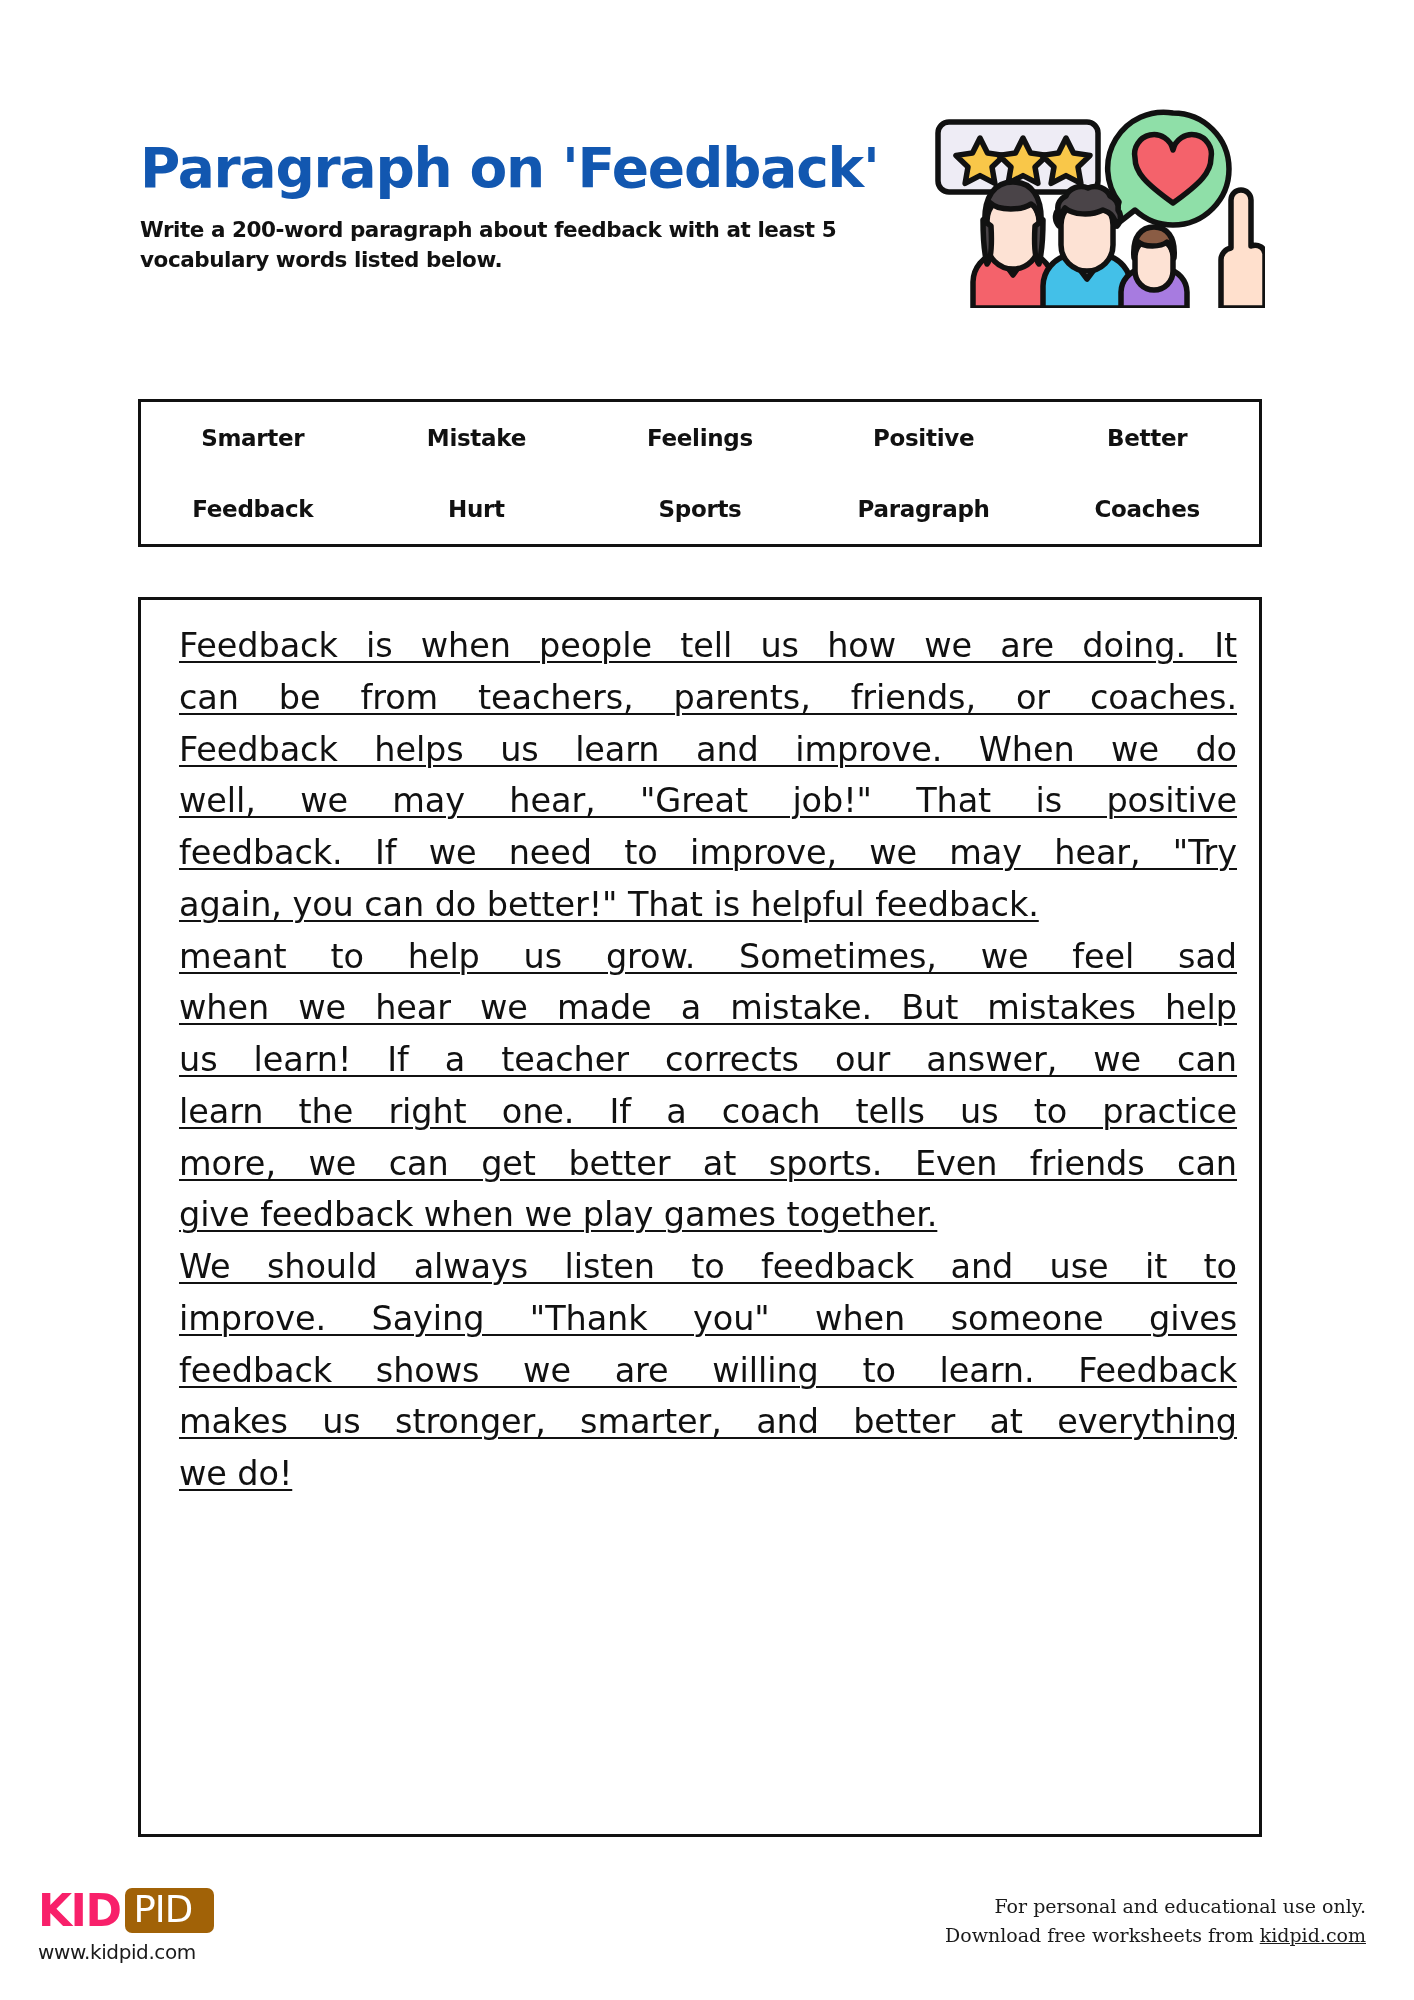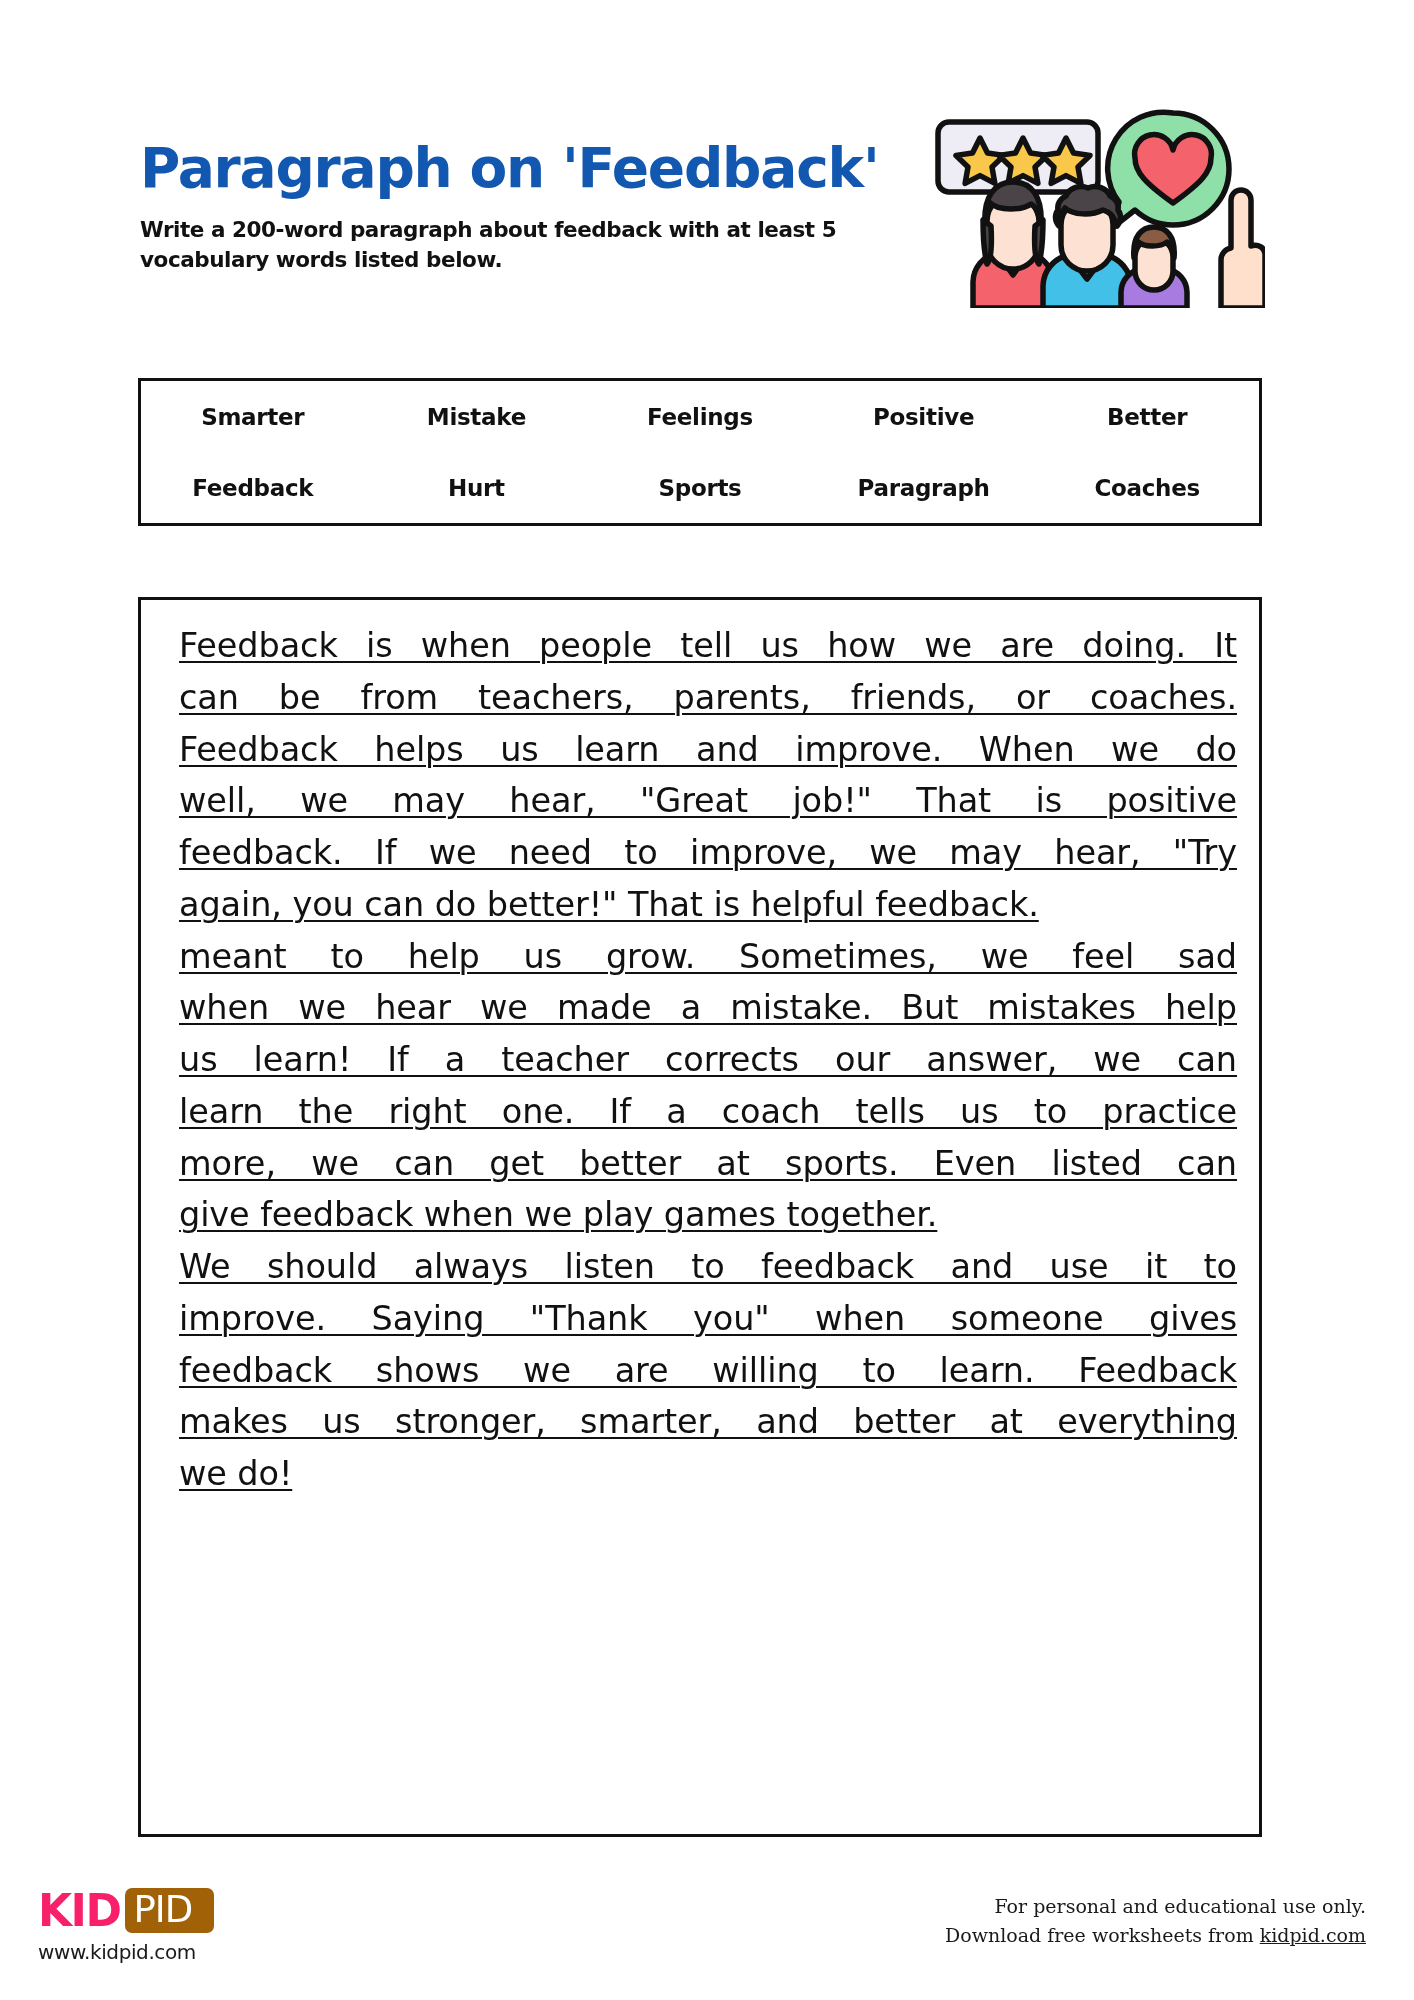--- a/index.html
+++ b/index.html
@@ -44,21 +44,21 @@
   
   .illustration {
     position:absolute;
     left:935px; top:108px;
     width:330px; height:200px;
   }
 
   
   .vocab-box {
     position:absolute;
-    left:138px; top:378px;
+    left:138px; top:399px;
     width:1124px; height:148px;
     border:3px solid #111111;
     display:flex;
     flex-direction:column;
     justify-content:center;
   }
   .vocab-row {
     display:flex;
     width:100%;
     height:50%;
@@ -250,21 +250,21 @@
         <div class="ans-line j">Feedback is when people tell us how we are doing. It</div>
         <div class="ans-line j">can be from teachers, parents, friends, or coaches.</div>
         <div class="ans-line j">Feedback helps us learn and improve. When we do</div>
         <div class="ans-line j">well, we may hear, "Great job!" That is positive</div>
         <div class="ans-line j">feedback. If we need to improve, we may hear, "Try</div>
         <div class="ans-line last">again, you can do better!" That is helpful feedback.</div>
         <div class="ans-line j">meant to help us grow. Sometimes, we feel sad</div>
         <div class="ans-line j">when we hear we made a mistake. But mistakes help</div>
         <div class="ans-line j">us learn! If a teacher corrects our answer, we can</div>
         <div class="ans-line j">learn the right one. If a coach tells us to practice</div>
-        <div class="ans-line j">more, we can get better at sports. Even listed can</div>
+        <div class="ans-line j">more, we can get better at sports. Even friends can</div>
         <div class="ans-line last">give feedback when we play games together.</div>
         <div class="ans-line j">We should always listen to feedback and use it to</div>
         <div class="ans-line j">improve. Saying "Thank you" when someone gives</div>
         <div class="ans-line j">feedback shows we are willing to learn. Feedback</div>
         <div class="ans-line j">makes us stronger, smarter, and better at everything</div>
         <div class="ans-line last">we do!</div>
       </div>
   </div>
 
   <div class="footer">

